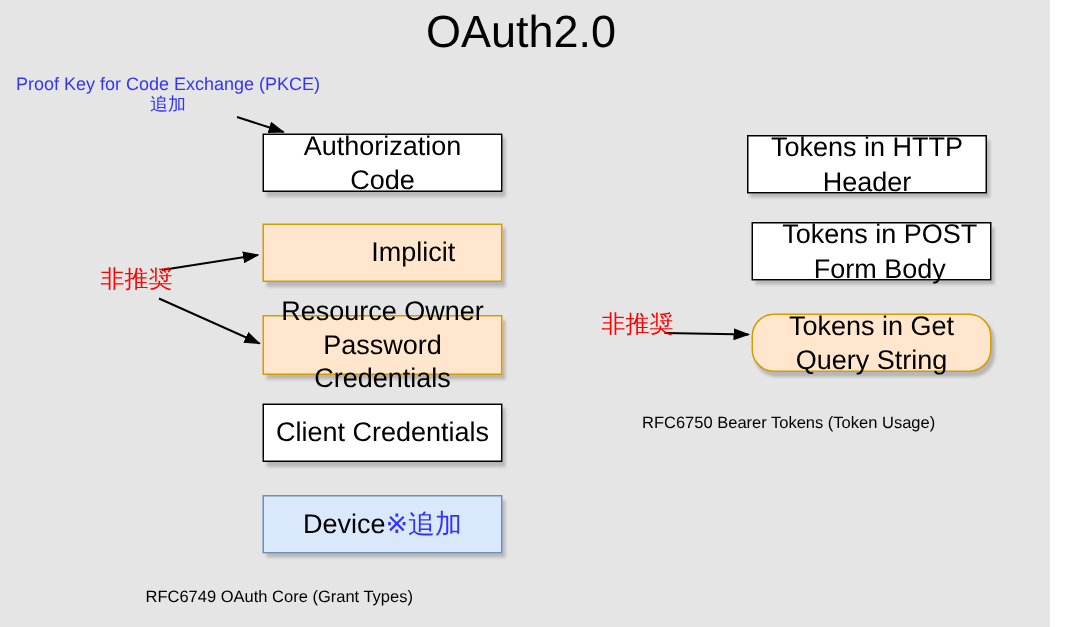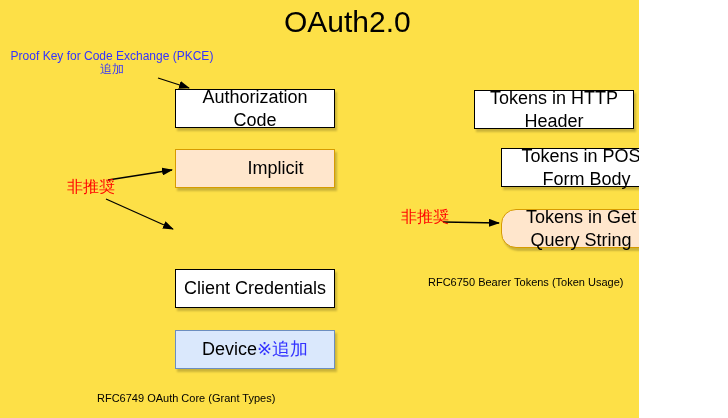--- a/index.html
+++ b/index.html
@@ -1,19 +1,19 @@
 <!DOCTYPE html>
 <html><head>
 <meta charset="utf-8">
 <style>
   html,body{margin:0;padding:0;background:#ffffff;}
   .canvas{
     position:relative;
-    width:639px;height:418px;
-    background:#fde047;
+    width:700px;height:418px;
+    background:#e5e5e5;
     font-family:"Liberation Sans","DejaVu Sans",sans-serif;
     overflow:hidden;
   }
   .title{
     position:absolute;left:284px;top:5px;
     font-size:30px;line-height:1.1;color:#000000;
     white-space:nowrap;
   }
   .arrows-layer{
     position:absolute;left:0;top:0;width:728px;height:418px;
@@ -72,29 +72,32 @@
 
   <div class="warn-red warn-left">非推奨</div>
   <div class="warn-red warn-right">非推奨</div>
 
   <div class="box" style="left:175px;top:89px;">
     <span>Authorization Code</span>
   </div>
   <div class="box orange" style="left:175px;top:149px;padding-left:46px;">
     <span>Implicit</span>
   </div>
+  <div class="box orange" style="left:175px;top:210px;height:40px;">
+    <span>Resource Owner Password Credentials</span>
+  </div>
   <div class="box" style="left:175px;top:269px;">
     <span>Client Credentials</span>
   </div>
   <div class="box blue" style="left:175px;top:330px;">
     <span><span>Device</span><span class="suffix-blue">※追加</span></span>
   </div>
   <div class="caption caption-left">RFC6749 OAuth Core (Grant Types)</div>
 
-  <div class="box" style="left:474px;top:90px;">
+  <div class="box" style="left:498px;top:90px;">
     <span>Tokens in HTTP Header</span>
   </div>
   <div class="box" style="left:501px;top:148px;padding-left:16px;">
     <span>Tokens in POST Form Body</span>
   </div>
   <div class="box orange" style="left:501px;top:209px;border-radius:15px;">
     <span>Tokens in Get Query String</span>
   </div>
   <div class="caption caption-right">RFC6750 Bearer Tokens (Token Usage)</div>
 

